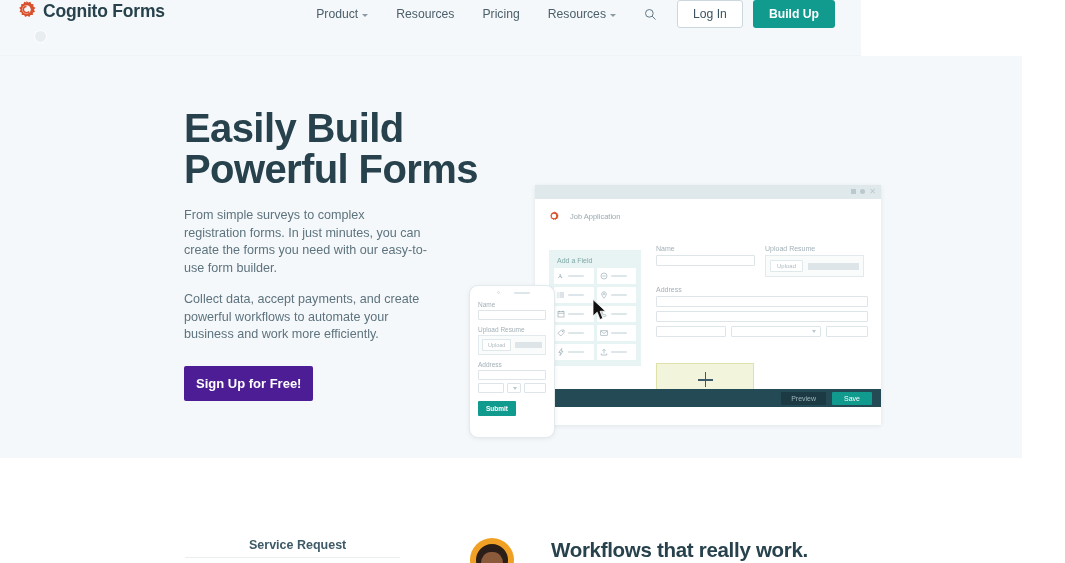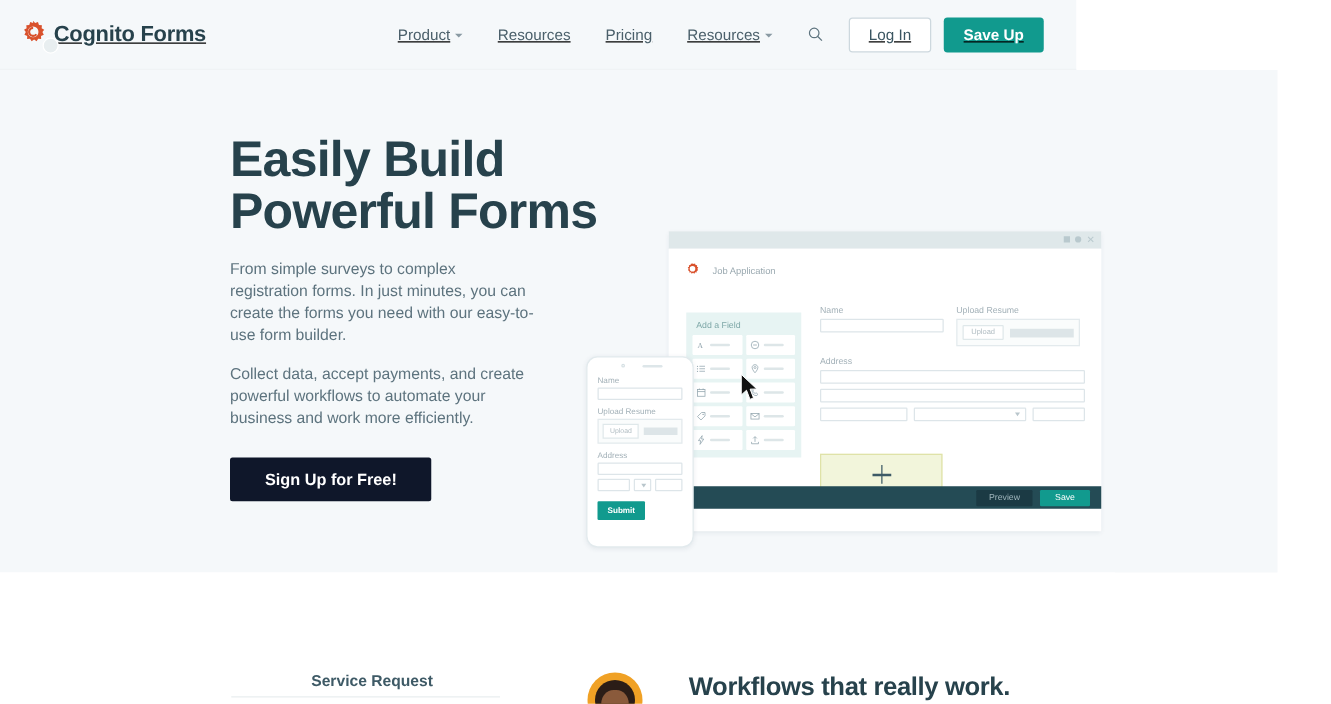--- a/index.html
+++ b/index.html
@@ -8,23 +8,22 @@
     overflow: hidden;
     background: #ffffff;
     font-family: "Liberation Sans", sans-serif;
   }
   #page { position: relative; width: 1065px; height: 563px; background: #ffffff; }
 
   
   .navbar {
     position: absolute; top: 0; left: 0; width: 861px; height: 56px;
     background: #f5f8fa;
-    display: flex; align-items: center;
+    display: flex; align-items: flex-start;
     border-bottom: 1px solid #f0f3f5;
-    text-decoration: underline;
   }
   .brand { display: flex; align-items: center; margin-left: 17px; gap: 7px; }
   .brand-text {
     font-size: 17.5px; font-weight: bold; color: #27424c; letter-spacing: -0.2px;
   }
   .gear-icon { display: block; }
   .nav-right {
     margin-left: auto; margin-right: 26px;
     display: flex; align-items: center; gap: 0px;
   }
@@ -60,23 +59,23 @@
     font-size: 40px; font-weight: bold; color: #27424c;
     line-height: 41px; letter-spacing: -0.6px;
   }
   .hero-p {
     font-size: 12.6px; color: #5d737e; line-height: 17.5px; margin-top: 17px;
     width: 245px;
   }
   .hero-p.second { margin-top: 14px; }
   .btn-free {
     display: inline-block; margin-top: 22px;
-    background: #0f172a; color: #ffffff;
+    background: #4c1d95; color: #ffffff;
     font-size: 13px; font-weight: bold;
-    padding: 10px 28px; border-radius: 2px; border: none; cursor: pointer;
+    padding: 10px 12px; border-radius: 2px; border: none; cursor: pointer;
   }
 
   
   .win {
     position: absolute; left: 535px; top: 129px;
     width: 346px; height: 240px;
     background: #ffffff;
     box-shadow: 0 1px 4px rgba(40,70,85,0.10);
   }
   .win-titlebar {
@@ -252,21 +251,21 @@
         <span>Resources</span>
         <span class="caret"></span>
       </div>
       <div class="search-btn">
         <svg width="13" height="13" viewBox="0 0 16 16">
           <circle cx="6.6" cy="6.6" r="4.7" fill="none" stroke="#5d737e" stroke-width="1.2"></circle>
           <line x1="10.1" y1="10.1" x2="14.2" y2="14.2" stroke="#5d737e" stroke-width="1.2"></line>
         </svg>
       </div>
       <button class="btn-login">Log In</button>
-      <button class="btn-signup">Save Up</button>
+      <button class="btn-signup">Build Up</button>
     </div>
   </div>
 
   <div class="hero">
 
     <div class="hero-copy">
       <h1 class="hero-title">
         <span>Easily Build</span><br>
         <span>Powerful Forms</span>
       </h1>

